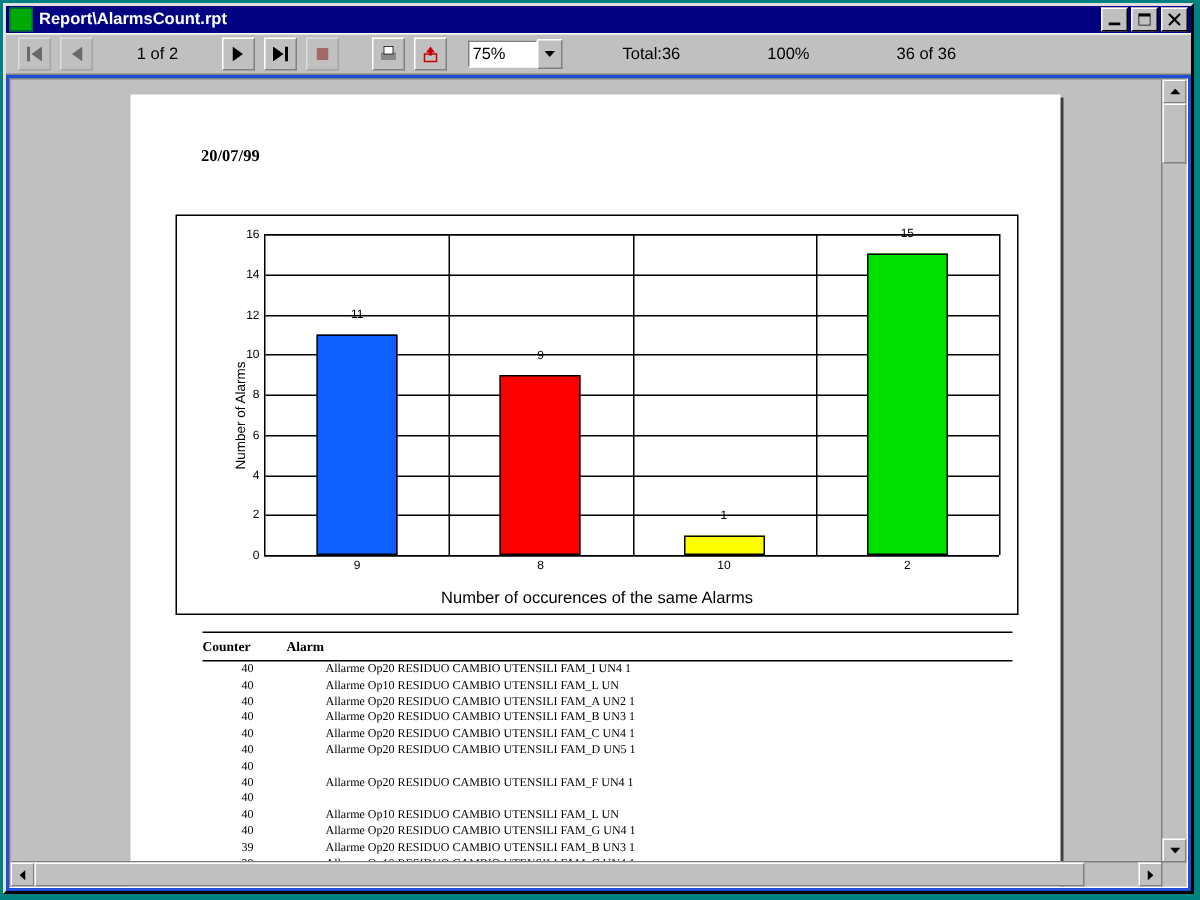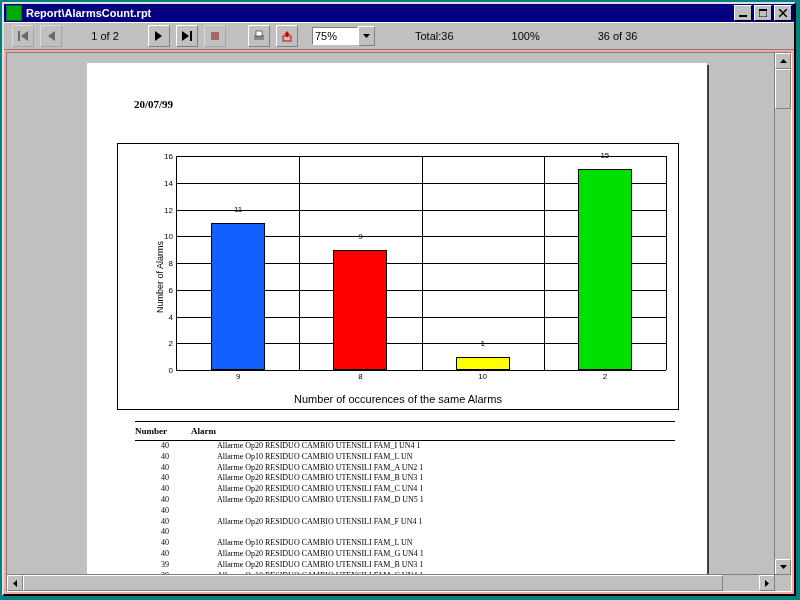--- a/index.html
+++ b/index.html
@@ -1,16 +1,16 @@
 <!DOCTYPE html>
 <html><head>
 <meta charset="utf-8">
 <style>
   html,body{margin:0;padding:0;width:800px;height:600px;font-family:"MS Sans Serif",Tahoma,Arial,sans-serif;font-size:11px;background:#008080;overflow:hidden}
-  .window{position:absolute;left:2px;top:2px;width:794px;height:594px;border:2px solid;border-color:#dfdfdf #000 #000 #dfdfdf;background:#fca5a5;box-sizing:border-box}
+  .window{position:absolute;left:2px;top:2px;width:794px;height:594px;border:2px solid;border-color:#dfdfdf #000 #000 #dfdfdf;background:#1d4ed8;box-sizing:border-box}
   .titlebar{height:18px;background:#000080;color:#fff;display:flex;align-items:center;padding:0 2px;font-weight:bold}
   .titlebar .icon{width:14px;height:14px;background:#0a0;margin-right:4px;border:1px solid #064}
   .titlebar .title{flex:1;font-size:11px}
   .titlebar .winbtn{width:16px;height:14px;margin-left:2px;background:#c0c0c0;border:1px solid;border-color:#fff #000 #000 #fff;display:flex;align-items:center;justify-content:center;font-size:9px;line-height:1}
   .toolbar{height:26px;background:#c0c0c0;border-top:1px solid #fff;border-bottom:1px solid #808080;display:flex;align-items:center;padding:0 8px;gap:6px}
   .tbtn{width:20px;height:20px;border:1px solid;border-color:#fff #808080 #808080 #fff;background:#c0c0c0;display:flex;align-items:center;justify-content:center}
   .tbtn.dis{opacity:.45}
   .tbtn svg{display:block}
   .pagebox{width:54px;height:18px;display:flex;align-items:center;justify-content:center;margin:0 10px;font-size:11px}
   .zoombox{display:flex;align-items:center;margin:0 8px}
@@ -171,21 +171,21 @@
             <div class="barlabel" style="left: 87.5%; bottom: 93.75%;">15</div>
             <div class="xticklabel" style="left: 87.5%;">2</div>
             <div class="gridh" style="top: 0px;"></div>
             <div class="gridv" style="left: 100%;"></div>
           </div>
         <div class="xaxis-label">Number of occurences of the same Alarms</div>
       </div>
 
       <div class="tablewrap">
         <div class="thead">
-          <div class="th-counter">Number</div>
+          <div class="th-counter">Counter</div>
           <div class="th-alarm">Alarm</div>
         </div>
         <div id="tbody">
             <div class="trow">
               <div class="td-counter">40</div>
               <div class="td-alarm">Allarme Op20 RESIDUO CAMBIO UTENSILI FAM_I UN4 1</div>
             </div>
             <div class="trow">
               <div class="td-counter">40</div>
               <div class="td-alarm">Allarme Op10 RESIDUO CAMBIO UTENSILI FAM_L UN</div>

